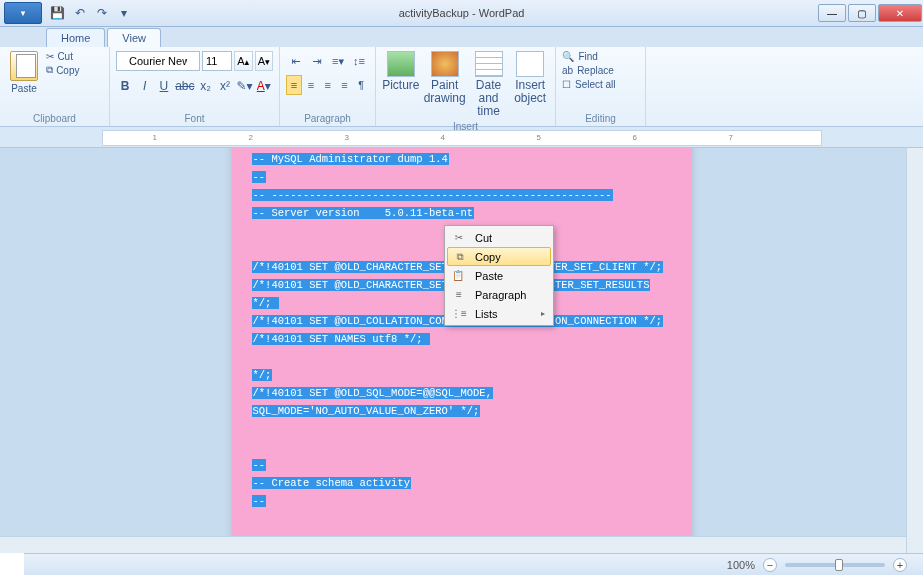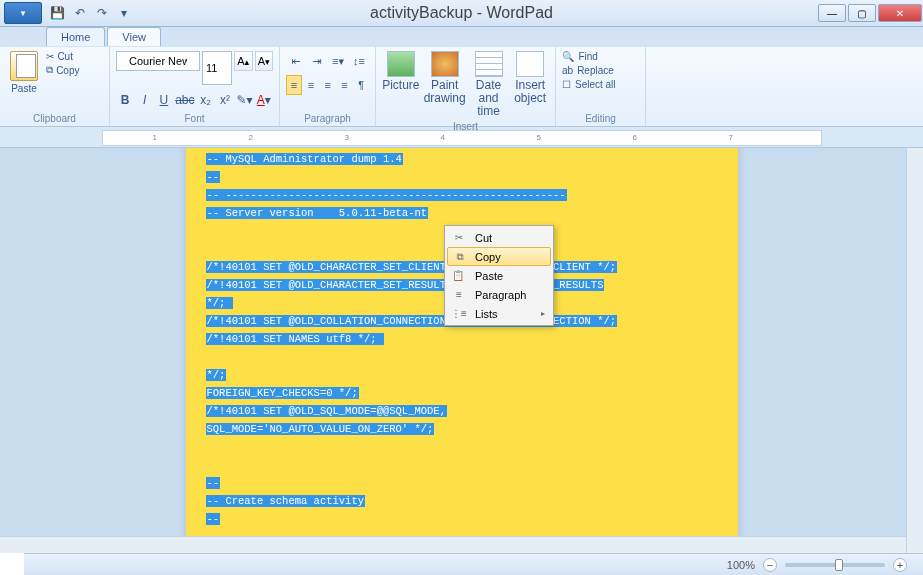--- a/index.html
+++ b/index.html
@@ -3,47 +3,47 @@
 <meta charset="utf-8">
 <style>
 * { margin:0; padding:0; box-sizing:border-box; font-family:"Segoe UI",Tahoma,sans-serif; }
 body { width:923px; height:575px; background:#fff; overflow:hidden; position:relative; }
 
 
 .titlebar { height:27px; background:linear-gradient(#e8f1fb,#d4e4f5); display:flex; align-items:center; border-bottom:1px solid #9bb8d9; position:relative; }
 .app-menu { width:38px; height:22px; margin:2px 4px; background:linear-gradient(#4a8cd6,#2b6cb8); border:1px solid #1e5a9e; border-radius:2px; display:flex; align-items:center; justify-content:center; color:#fff; font-size:9px; }
 .qat { display:flex; align-items:center; gap:6px; margin-left:4px; }
 .qat-icon { width:16px; height:16px; display:flex; align-items:center; justify-content:center; font-size:12px; color:#3a5a8a; }
-.title-text { position:absolute; left:50%; transform:translateX(-50%); font-size:16px; color:#444; }
+.title-text { position:absolute; left:50%; transform:translateX(-50%); font-size:11px; color:#444; }
 .win-btns { margin-left:auto; display:flex; }
 .win-btn { width:28px; height:18px; border:1px solid #8aa8c8; background:linear-gradient(#f0f6fd,#d4e4f5); margin:2px 1px; border-radius:2px; display:flex; align-items:center; justify-content:center; font-size:10px; }
 .win-btn.close { background:linear-gradient(#f08080,#d04040); color:#fff; width:44px; }
 
 
-.tabs { height:20px; background:#d4e4f5; display:flex; align-items:flex-start; padding-left:46px; gap:2px; }
+.tabs { height:20px; background:#d4e4f5; display:flex; align-items:center; padding-left:46px; gap:2px; }
 .tab { padding:3px 14px; font-size:11px; background:#f5faff; border:1px solid #9bb8d9; border-bottom:none; border-radius:3px 3px 0 0; color:#3a5a8a; }
 .tab.active { background:#eaf4ff; font-weight:500; }
 
 
 .ribbon { height:80px; background:linear-gradient(#f5faff,#e5f0fb); border-bottom:1px solid #b0c8e0; display:flex; }
 .rgroup { border-right:1px solid #c8dcee; padding:4px 6px 2px; display:flex; flex-direction:column; justify-content:space-between; }
 .rgroup-label { font-size:10px; text-align:center; color:#6a87a8; padding-top:2px; }
 .rg-body { display:flex; gap:4px; align-items:flex-start; }
 
 
 .paste-btn { width:36px; display:flex; flex-direction:column; align-items:center; font-size:10px; color:#3a5a8a; gap:2px; }
 .paste-icon { width:28px; height:30px; background:#f8d878 linear-gradient(#fff,#f8d878); border:1px solid #c0a050; border-radius:2px; position:relative; }
 .paste-icon::before { content:""; position:absolute; top:2px; left:5px; width:18px; height:22px; background:#fff; border:1px solid #999; }
 .clip-small { display:flex; flex-direction:column; gap:2px; font-size:10px; color:#3a5a8a; }
 .clip-small div { display:flex; align-items:center; gap:3px; }
 
 
 .font-row { display:flex; gap:2px; margin-bottom:4px; }
 .font-name { width:84px; height:20px; border:1px solid #a8c0d8; background:#fff; font-size:11px; padding:2px 12px; }
-.font-size { width:30px; height:34px; border:1px solid #a8c0d8; background:#fff; font-size:11px; padding:2px 3px; }
+.font-size { width:30px; height:20px; border:1px solid #a8c0d8; background:#fff; font-size:11px; padding:2px 3px; }
 .sm-btn { width:20px; height:20px; border:1px solid #c0d4e8; background:linear-gradient(#fff,#e8f0f8); display:flex; align-items:center; justify-content:center; font-size:11px; }
 .font-btns { display:flex; gap:1px; }
 .fb { width:22px; height:22px; border:1px solid transparent; display:flex; align-items:center; justify-content:center; font-size:12px; color:#3a5a8a; }
 
 
 .para-row { display:flex; gap:1px; margin-bottom:4px; }
 .pb { width:20px; height:20px; display:flex; align-items:center; justify-content:center; font-size:11px; color:#3a5a8a; }
 
 
 .ins-btn { display:flex; flex-direction:column; align-items:center; font-size:12px; color:#3a5a8a; width:42px; gap:2px; text-align:center; line-height:1.1; }
@@ -53,21 +53,21 @@
 .ed-row { display:flex; flex-direction:column; gap:3px; font-size:10px; color:#3a5a8a; }
 .ed-row div { display:flex; align-items:center; gap:4px; }
 
 
 .ruler-area { background:#d8e8f7; padding:3px 0 1px; border-bottom:1px solid #b0c8e0; }
 .ruler { height:16px; background:#fff; margin:0 auto; width:720px; position:relative; border:1px solid #c0d4e8; font-size:8px; color:#888; }
 .ruler span { position:absolute; top:2px; }
 
 
 .doc-area { position:absolute; top:148px; left:0; right:0; bottom:22px; background:#c8dcf0; overflow:hidden; display:flex; justify-content:center; }
-.page { width:552px; background:#fde047; margin-top:-16px; padding:16px 32px 10px 20px; box-shadow:0 2px 8px rgba(0,0,0,0.15); }
+.page { width:460px; background:#f9a8d4; margin-top:-16px; padding:16px 32px 10px 20px; box-shadow:0 2px 8px rgba(0,0,0,0.15); }
 .code-line { font-family:"Courier New",monospace; font-size:10.5px; line-height:13px; background:#3495e8; color:#fff; display:inline; padding:0 1px; white-space:pre; }
 .line-wrap { margin:0; }
 .scroll-v { position:absolute; right:0; top:148px; bottom:22px; width:17px; background:#e5edf5; border-left:1px solid #c0d4e8; }
 .scroll-h { position:absolute; left:0; right:17px; bottom:22px; height:17px; background:#e5edf5; border-top:1px solid #c0d4e8; }
 
 
 .ctx { position:absolute; left:444px; top:225px; width:110px; background:#f4f4f4; border:1px solid #a8a8a8; box-shadow:2px 2px 6px rgba(0,0,0,0.25); z-index:100; padding:2px; }
 .ctx-item { display:flex; align-items:center; height:19px; font-size:11px; padding:0 6px 0 28px; position:relative; }
 .ctx-item.hover { background:linear-gradient(#fff4d0,#ffe290); border:1px solid #e0b840; border-radius:2px; padding-left:27px; }
 .ctx-icon { position:absolute; left:5px; width:14px; height:14px; display:flex; align-items:center; justify-content:center; font-size:10px; color:#666; }
@@ -234,21 +234,20 @@
       <p class="line-wrap"><span class="code-line">-- Server version    5.0.11-beta-nt</span></p>
       <p class="line-wrap">&nbsp;</p>
       <p class="line-wrap">&nbsp;</p>
       <p class="line-wrap"><span class="code-line">/*!40101 SET @OLD_CHARACTER_SET_CLIENT=@@CHARACTER_SET_CLIENT */;</span></p>
       <p class="line-wrap"><span class="code-line">/*!40101 SET @OLD_CHARACTER_SET_RESULTS=@@CHARACTER_SET_RESULTS</span></p>
       <p class="line-wrap"><span class="code-line">*/; </span></p>
       <p class="line-wrap"><span class="code-line">/*!40101 SET @OLD_COLLATION_CONNECTION=@@COLLATION_CONNECTION */;</span></p>
       <p class="line-wrap"><span class="code-line">/*!40101 SET NAMES utf8 */; </span></p>
       <p class="line-wrap">&nbsp;</p>
       <p class="line-wrap"><span class="code-line">*/;</span></p>
-      <p class="line-wrap"><span class="code-line">FOREIGN_KEY_CHECKS=0 */;</span></p>
       <p class="line-wrap"><span class="code-line">/*!40101 SET @OLD_SQL_MODE=@@SQL_MODE,</span></p>
       <p class="line-wrap"><span class="code-line">SQL_MODE='NO_AUTO_VALUE_ON_ZERO' */;</span></p>
       <p class="line-wrap">&nbsp;</p>
       <p class="line-wrap">&nbsp;</p>
       <p class="line-wrap"><span class="code-line">--</span></p>
       <p class="line-wrap"><span class="code-line">-- Create schema activity</span></p>
       <p class="line-wrap"><span class="code-line">--</span></p>
     </div>
 </div>
 

